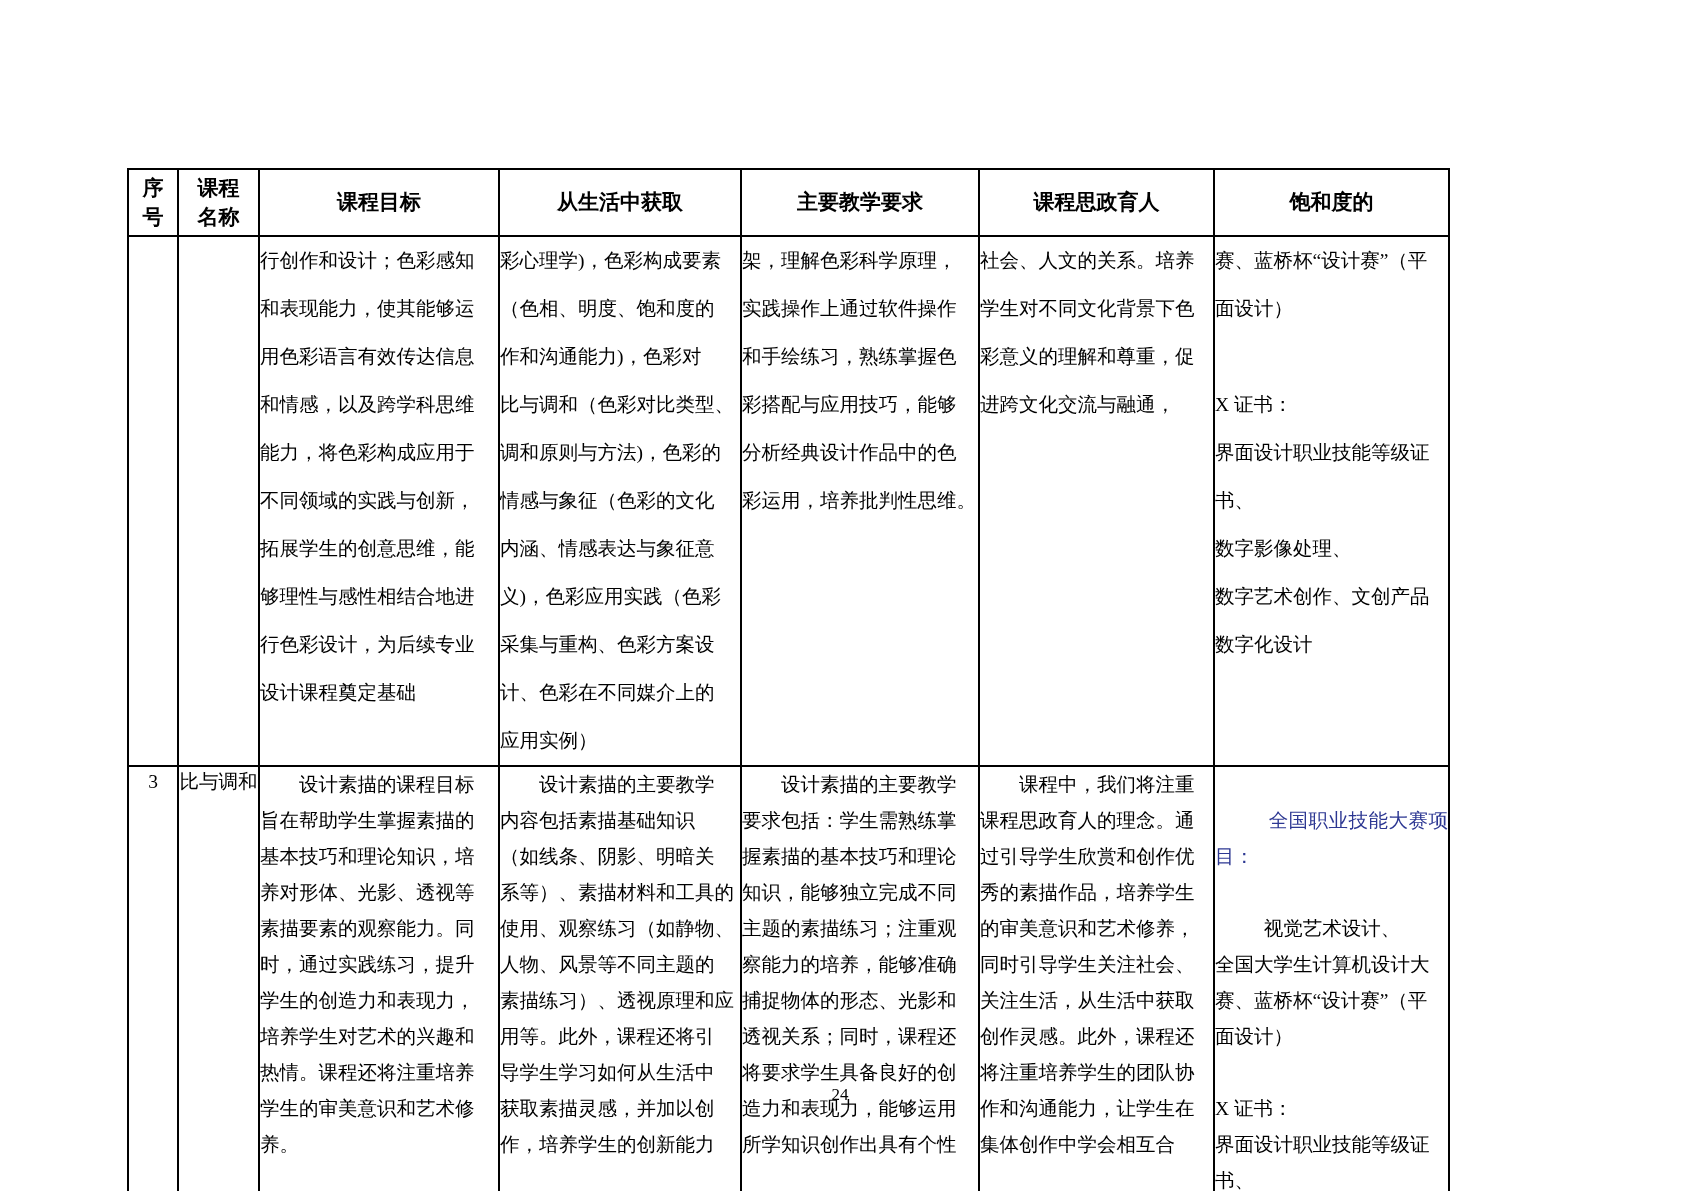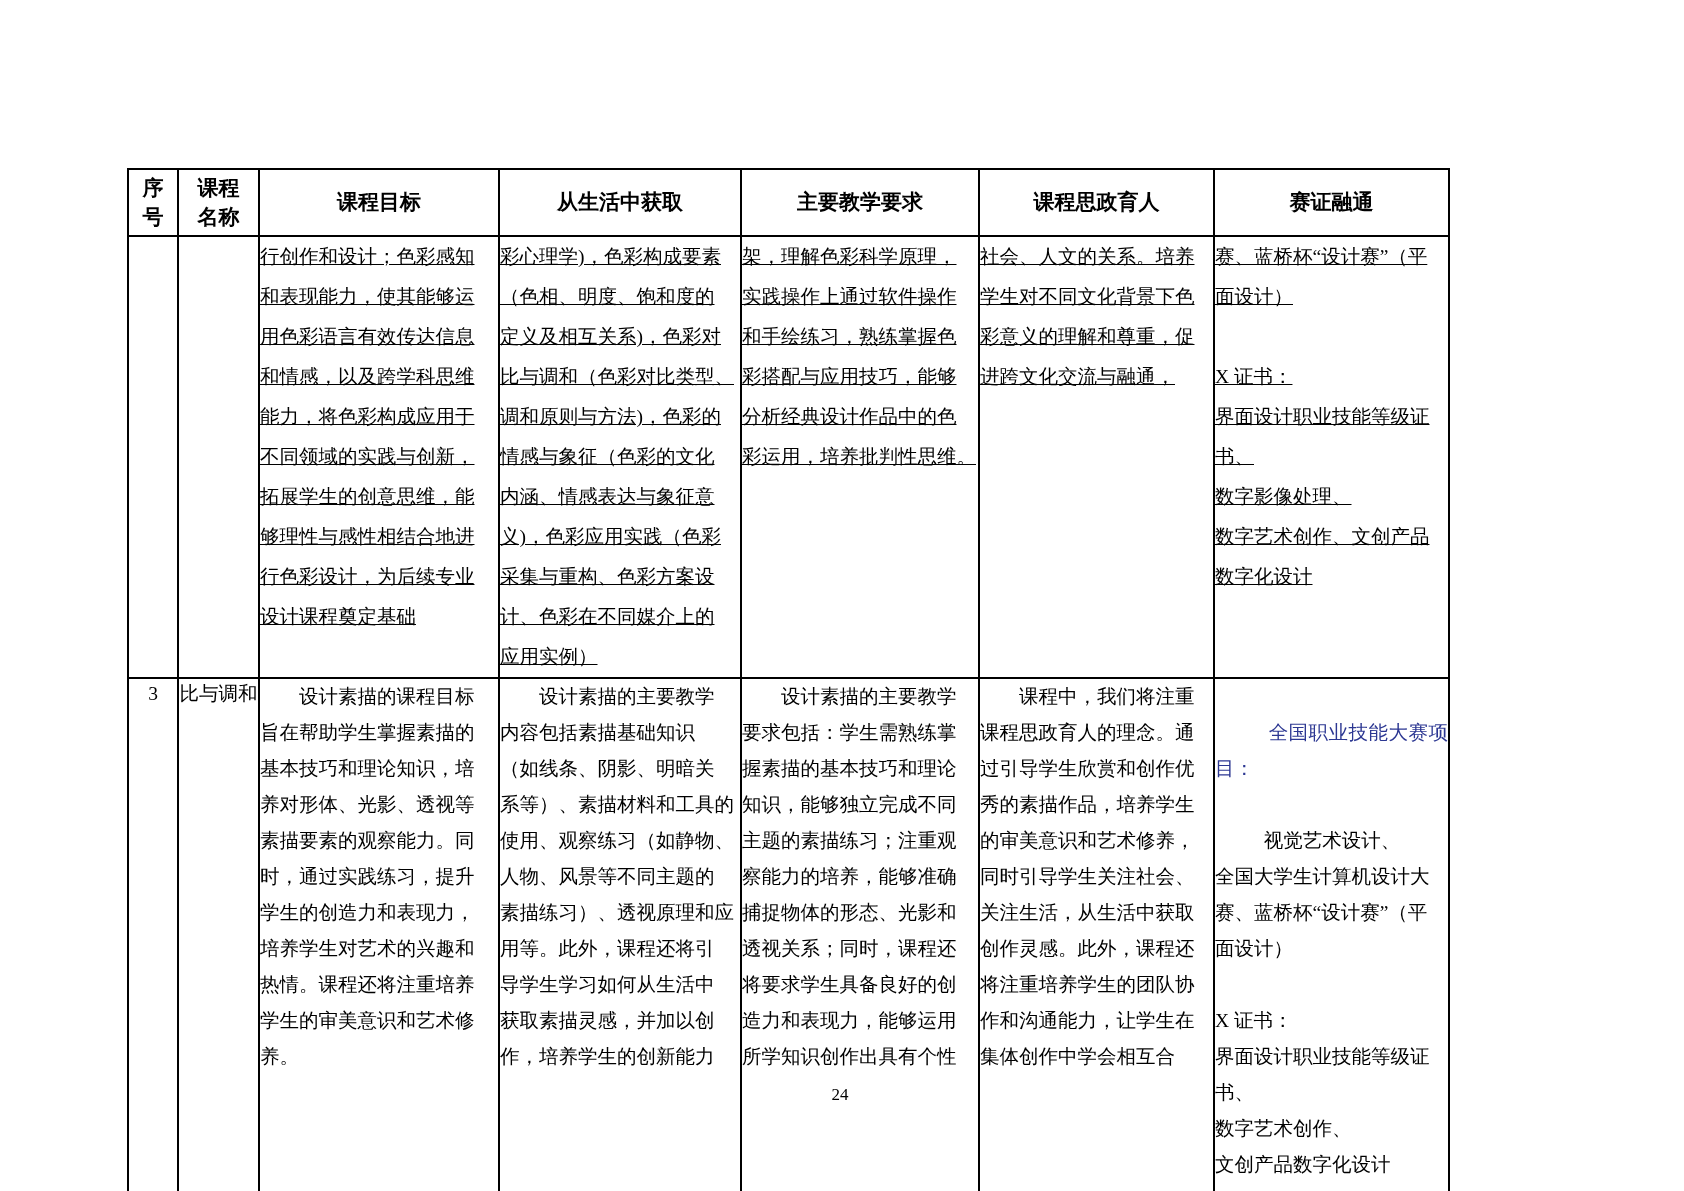--- a/index.html
+++ b/index.html
@@ -50,21 +50,21 @@
   .course-table tbody tr.row-cont  { height: 353px; }
   .course-table tbody tr.row-three { height: 415px; }
 
   .cell-text {
     font-size: 19.5px;
     text-align: justify;
     white-space: pre-wrap;
     word-break: break-all;
     padding: 4px 7px 0 8px;
   }
-  tr.row-cont  .cell-text { line-height: 40px; text-decoration: underline; }
+  tr.row-cont  .cell-text { line-height: 48px; }
   tr.row-three .cell-text { line-height: 36px; }
 
   .cell-center {
     font-size: 19.5px;
     line-height: 30px;
     text-align: center;
     vertical-align: middle;
     padding: 2px 6px;
   }
   .certs-title { color: #2C3792; }
@@ -96,40 +96,40 @@
     <thead>
       <tr>
         <th style="white-space:pre-wrap;">序
 号</th>
         <th style="white-space:pre-wrap;margin-left:44px;">课程
 名称</th>
         <th>课程目标</th>
         <th>从生活中获取</th>
         <th>主要教学要求</th>
         <th>课程思政育人</th>
-        <th>赛证融通</th>
+        <th>饱和度的</th>
       </tr>
     </thead>
     <tbody>
       <tr class="row-cont">
         <td class="cell-center"></td>
         <td class="cell-center"></td>
         <td class="cell-text">行创作和设计；色彩感知
 和表现能力，使其能够运
 用色彩语言有效传达信息
 和情感，以及跨学科思维
 能力，将色彩构成应用于
 不同领域的实践与创新，
 拓展学生的创意思维，能
 够理性与感性相结合地进
 行色彩设计，为后续专业
 设计课程奠定基础</td>
         <td class="cell-text">彩心理学)，色彩构成要素
 （色相、明度、饱和度的
-定义及相互关系)，色彩对
+作和沟通能力)，色彩对
 比与调和（色彩对比类型、
 调和原则与方法)，色彩的
 情感与象征（色彩的文化
 内涵、情感表达与象征意
 义)，色彩应用实践（色彩
 采集与重构、色彩方案设
 计、色彩在不同媒介上的
 应用实例）</td>
         <td class="cell-text">架，理解色彩科学原理，
 实践操作上通过软件操作

